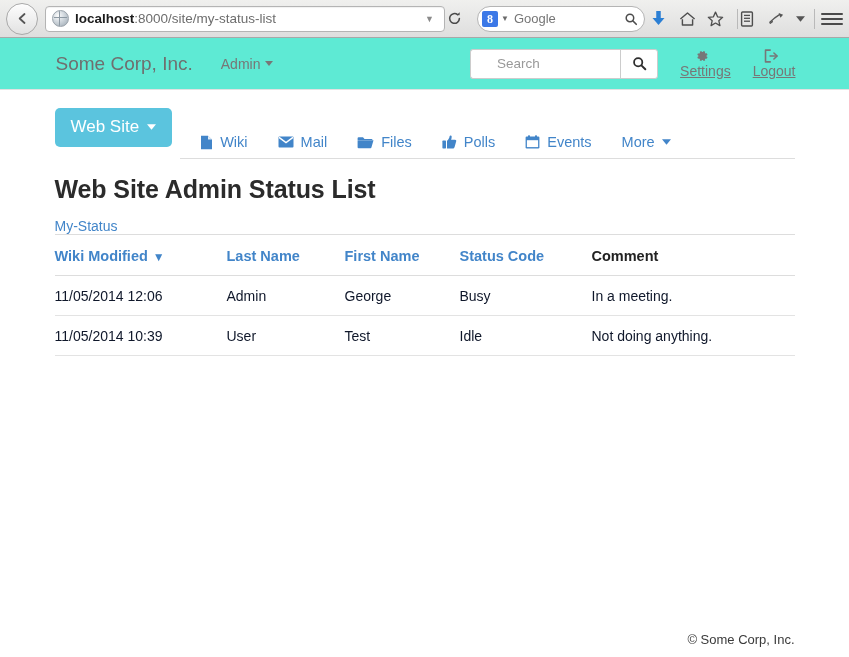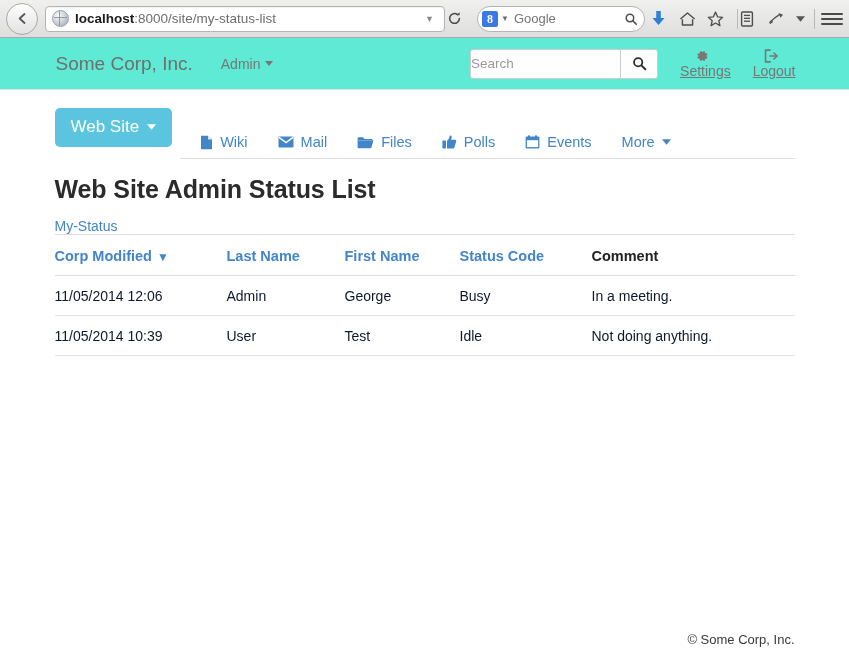--- a/index.html
+++ b/index.html
@@ -224,21 +224,21 @@
     margin-left: auto;
     display: flex;
     align-items: center;
   }
   .search-input {
     width: 150px;
     height: 30px;
     border: 1px solid #cccccc;
     border-right: none;
     border-radius: 3px 0 0 3px;
-    padding: 0 0;
+    padding: 0 26px;
     font-size: 13.5px;
     color: #555;
     font-family: "Liberation Sans", sans-serif;
     background: #ffffff;
     box-sizing: border-box;
     outline: none;
   }
   .search-input::placeholder { color: #999999; }
   .search-btn {
     width: 38px;
@@ -623,21 +623,21 @@
   <h1 class="page-title">Web Site Admin Status List</h1>
 
   <div class="sublink-bar">
     <a class="sublink" href="#">My-Status</a>
   </div>
 
   <table class="status-table">
     <thead>
       <tr>
         <th class="col-modified">
-          <a href="#"><span>Corp Modified</span><span class="sortarrow">▼</span></a>
+          <a href="#"><span>Wiki Modified</span><span class="sortarrow">▼</span></a>
         </th>
         <th class="col-last">
           <a href="#">Last Name</a>
         </th>
         <th class="col-first">
           <a href="#">First Name</a>
         </th>
         <th class="col-status">
           <a href="#">Status Code</a>
         </th>

